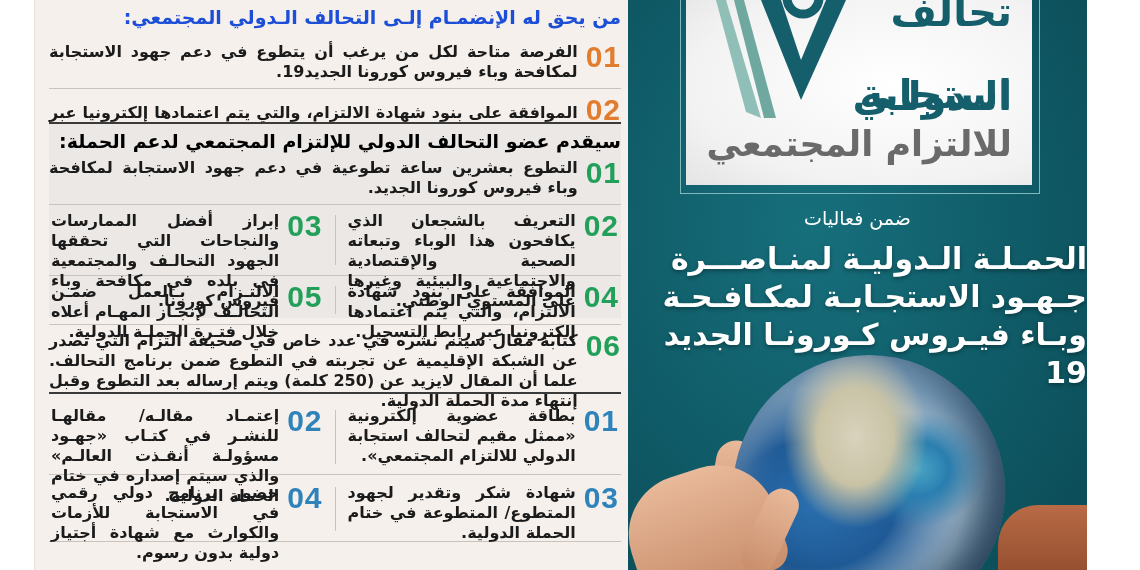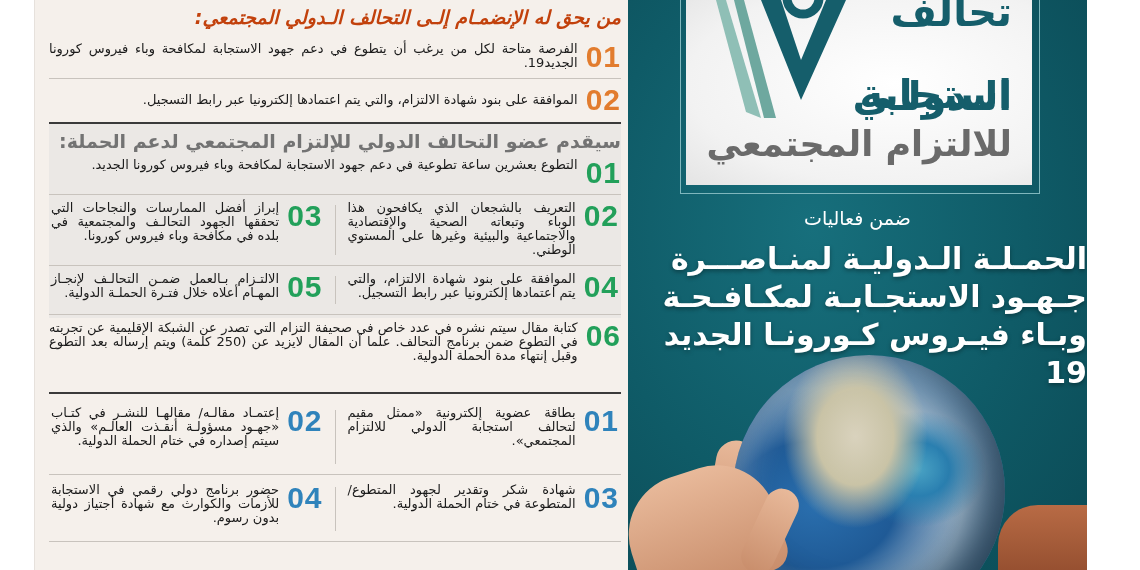--- a/index.html
+++ b/index.html
@@ -16,31 +16,31 @@
   .sec-title {
     font-family: "DejaVu Sans", sans-serif; font-weight: bold;
     font-size: 19px; line-height: 26px; white-space: nowrap;
   }
   .row { display: flex; align-items: flex-start; position: relative; }
   .num {
     font-family: "Liberation Sans", sans-serif; font-size: 30px; line-height: 30px;
     font-weight: bold; flex: 0 0 auto; margin-left: 8px; letter-spacing: 1px;
   }
   .txt {
-    font-size: 13px; line-height: 14px; color: #1b1b1b; font-weight: normal;
+    font-size: 16px; line-height: 20px; color: #1b1b1b; font-weight: bold;
     text-align: justify;
   }
   .hr { height: 1px; background: #c8c3bd; }
   .hr-dark { height: 2px; background: #3a3a3a; }
 
-  .s1-title { color: #c2410c; font-style: italic; }
+  .s1-title { color: #1d4ed8; }
   .s1-num { color: #e27c2e; }
 
   .s2-box { position: absolute; left: 14px; right: 14px; top: 124px; height: 194px; background: #ebe8e5; }
-  .s2-title { color: #737373; }
+  .s2-title { color: #000000; }
   .s2-num { color: #22a05a; }
 
   .s3-title { color: #2a7eb4; }
   .s3-num { color: #2f83bb; }
 
   .two-col { display: flex; }
   .col { flex: 1; display: flex; align-items: flex-start; padding: 0 2px; }
   .vsep { width: 1px; background: #c8c3bd; margin: 4px 10px; }
 
   

